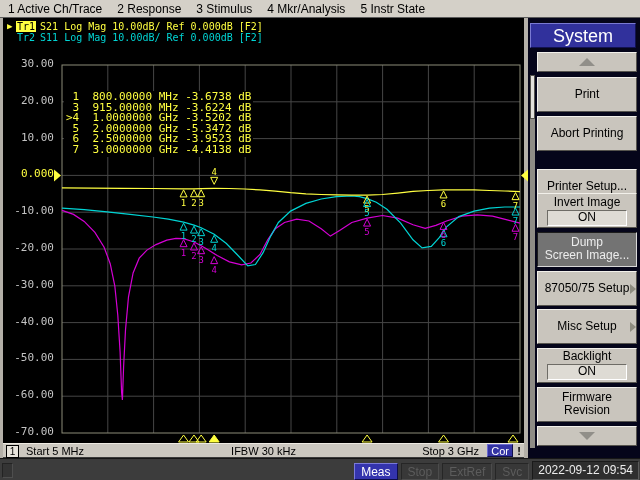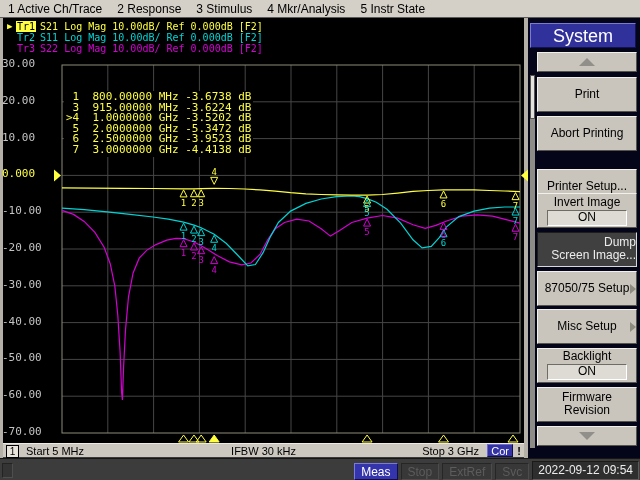--- a/index.html
+++ b/index.html
@@ -13,21 +13,21 @@
   #screen{left:0;top:18px;width:640px;height:440px;background:#000;}
   #lcd-left-edge{left:0;top:18px;width:3px;height:440px;background:#b4b0a8;}
   #lcd-right-edge{left:524px;top:18px;width:4px;height:440px;background:#b4b0a8;}
   #trace-list{left:7px;top:21px;}
   .trace-line{display:flex;height:11px;line-height:11px;
     font-family:"DejaVu Sans Mono",monospace;font-size:10px;white-space:pre;}
   .trace-arrow{width:9px;color:#ffff40;font-size:9px;}
   .trace-name{padding:0 1px;}
   .trace-name.active{background:#ffff40;color:#000;}
   .trace-def{margin-left:4px;}
-  .ylab{position:absolute;left:2px;width:52px;text-align:left;height:12px;line-height:12px;
+  .ylab{position:absolute;left:2px;width:52px;text-align:right;height:12px;line-height:12px;
     font-family:"DejaVu Sans Mono",monospace;font-size:11px;color:#c4c4c4;}
   .ylab.refhl{color:#ffff40;}
   #plot-svg{left:0;top:0;pointer-events:none;}
   #marker-table{left:64px;top:63px;background:#000;padding:1px 2px;margin-top:28px;}
   .mkrow{font-family:"DejaVu Sans Mono",monospace;font-size:11px;line-height:10.6px;
     white-space:pre;color:#ffff40;}
   #stimulus-bar{left:3px;top:443px;width:521px;height:15px;background:#ccc8c0;
     border-top:1px solid #eeeae2;border-bottom:1px solid #3a3a3a;box-sizing:border-box;
     font-size:11px;color:#000;}
   #channel-box{position:absolute;left:3px;top:1px;width:11px;height:11px;background:#e8e4dc;
@@ -48,22 +48,22 @@
   .tri-up{width:0;height:0;border-left:8px solid transparent;border-right:8px solid transparent;
     border-bottom:8px solid #918f89;}
   .tri-down{width:0;height:0;border-left:8px solid transparent;border-right:8px solid transparent;
     border-top:8px solid #918f89;}
   #panel-scrollbar{position:absolute;left:2px;top:57px;width:5px;height:373px;background:#8e8c86;}
   #panel-scroll-thumb{position:absolute;left:0;top:0;width:5px;height:44px;background:#e4e2dc;border:1px solid #55534d;box-sizing:border-box;}
   .softkey{position:absolute;left:9px;width:100px;height:35px;background:#c9c5bd;color:#000;
     border:1px solid #f2f0ea;border-right-color:#55534d;border-bottom-color:#55534d;box-sizing:border-box;
     display:flex;flex-direction:column;align-items:center;justify-content:center;
     font-size:12px;line-height:13px;text-align:center;cursor:default;}
-  .softkey.pressed{background:#404040;color:#ececec;
-    border:1px solid #1c1c1c;border-right-color:#d8d8d8;border-bottom-color:#d8d8d8;align-items:flex-end;}
+  .softkey.pressed{background:#737373;color:#ececec;
+    border:1px solid #1c1c1c;border-right-color:#d8d8d8;border-bottom-color:#d8d8d8;}
   .toggle-box{background:#dedbd4;border:1px solid #6e6c66;border-right-color:#fff;border-bottom-color:#fff;
     width:78px;height:14px;line-height:13px;font-size:12px;margin-top:1px;}
   .submenu-arrow{position:absolute;right:0px;top:12px;width:0;height:0;
     border-left:6px solid #8e8c80;border-top:5px solid transparent;border-bottom:5px solid transparent;}
   #status-bar{left:0;top:458px;width:640px;height:22px;background:#3c3c3c;border-top:1px solid #161616;box-sizing:border-box;}
   #status-left-cell{position:absolute;left:2px;top:4px;width:9px;height:13px;background:#343434;
     border:1px solid #232323;border-right-color:#4e4e4e;border-bottom-color:#4e4e4e;}
   #status-right{position:absolute;right:1px;top:2px;display:flex;gap:3px;align-items:flex-end;}
   .status-cell{height:17px;line-height:17px;padding:0 6px;font-size:12px;box-sizing:border-box;}
   .status-on{background:#3434ad;color:#fff;border:1px solid #7a7ad8;border-right-color:#0e0e48;border-bottom-color:#0e0e48;}
@@ -202,21 +202,20 @@
     <polygon points="196.15859766277129,442 206.15859766277129,442 201.15859766277129,435" fill="none" stroke="#ffff40"></polygon>
     <polygon points="209.1569282136895,442 219.1569282136895,442 214.1569282136895,435" fill="#ffff40" stroke="#ffff40"></polygon>
     <polygon points="362.07846410684476,442 372.07846410684476,442 367.07846410684476,435" fill="none" stroke="#ffff40"></polygon>
     <polygon points="438.5392320534224,442 448.5392320534224,442 443.5392320534224,435" fill="none" stroke="#ffff40"></polygon>
     <polygon points="508,442 518,442 513,435" fill="none" stroke="#ffff40"></polygon>
   </svg>
 
 <div id="trace-list" class="abs">
     <div class="trace-line"><span class="trace-arrow">▶</span><span class="trace-name active">Tr1</span><span class="trace-def" style="color: rgb(255, 255, 64);">S21 Log Mag 10.00dB/ Ref 0.000dB [F2]</span></div>
     <div class="trace-line"><span class="trace-arrow" style="visibility: hidden;">▶</span><span class="trace-name" style="color: rgb(0, 212, 212);">Tr2</span><span class="trace-def" style="color: rgb(0, 212, 212);">S11 Log Mag 10.00dB/ Ref 0.000dB [F2]</span></div>
-    <div class="trace-line"><span class="trace-arrow" style="visibility: hidden;">▶</span><span class="trace-name" style="color: rgb(212, 0, 212);">Tr3</span><span class="trace-def" style="color: rgb(212, 0, 212);">S22 Log Mag 10.00dB/ Ref 0.000dB [F2]</span></div>
   </div>
 <div id="ylabels">
     <div class="ylab" style="top: 58px;">30.00</div>
     <div class="ylab" style="top: 94.8px;">20.00</div>
     <div class="ylab" style="top: 131.6px;">10.00</div>
     <div class="ylab refhl" style="top: 168.4px;">0.000</div>
     <div class="ylab" style="top: 205.2px;">-10.00</div>
     <div class="ylab" style="top: 242px;">-20.00</div>
     <div class="ylab" style="top: 278.8px;">-30.00</div>
     <div class="ylab" style="top: 315.6px;">-40.00</div>

